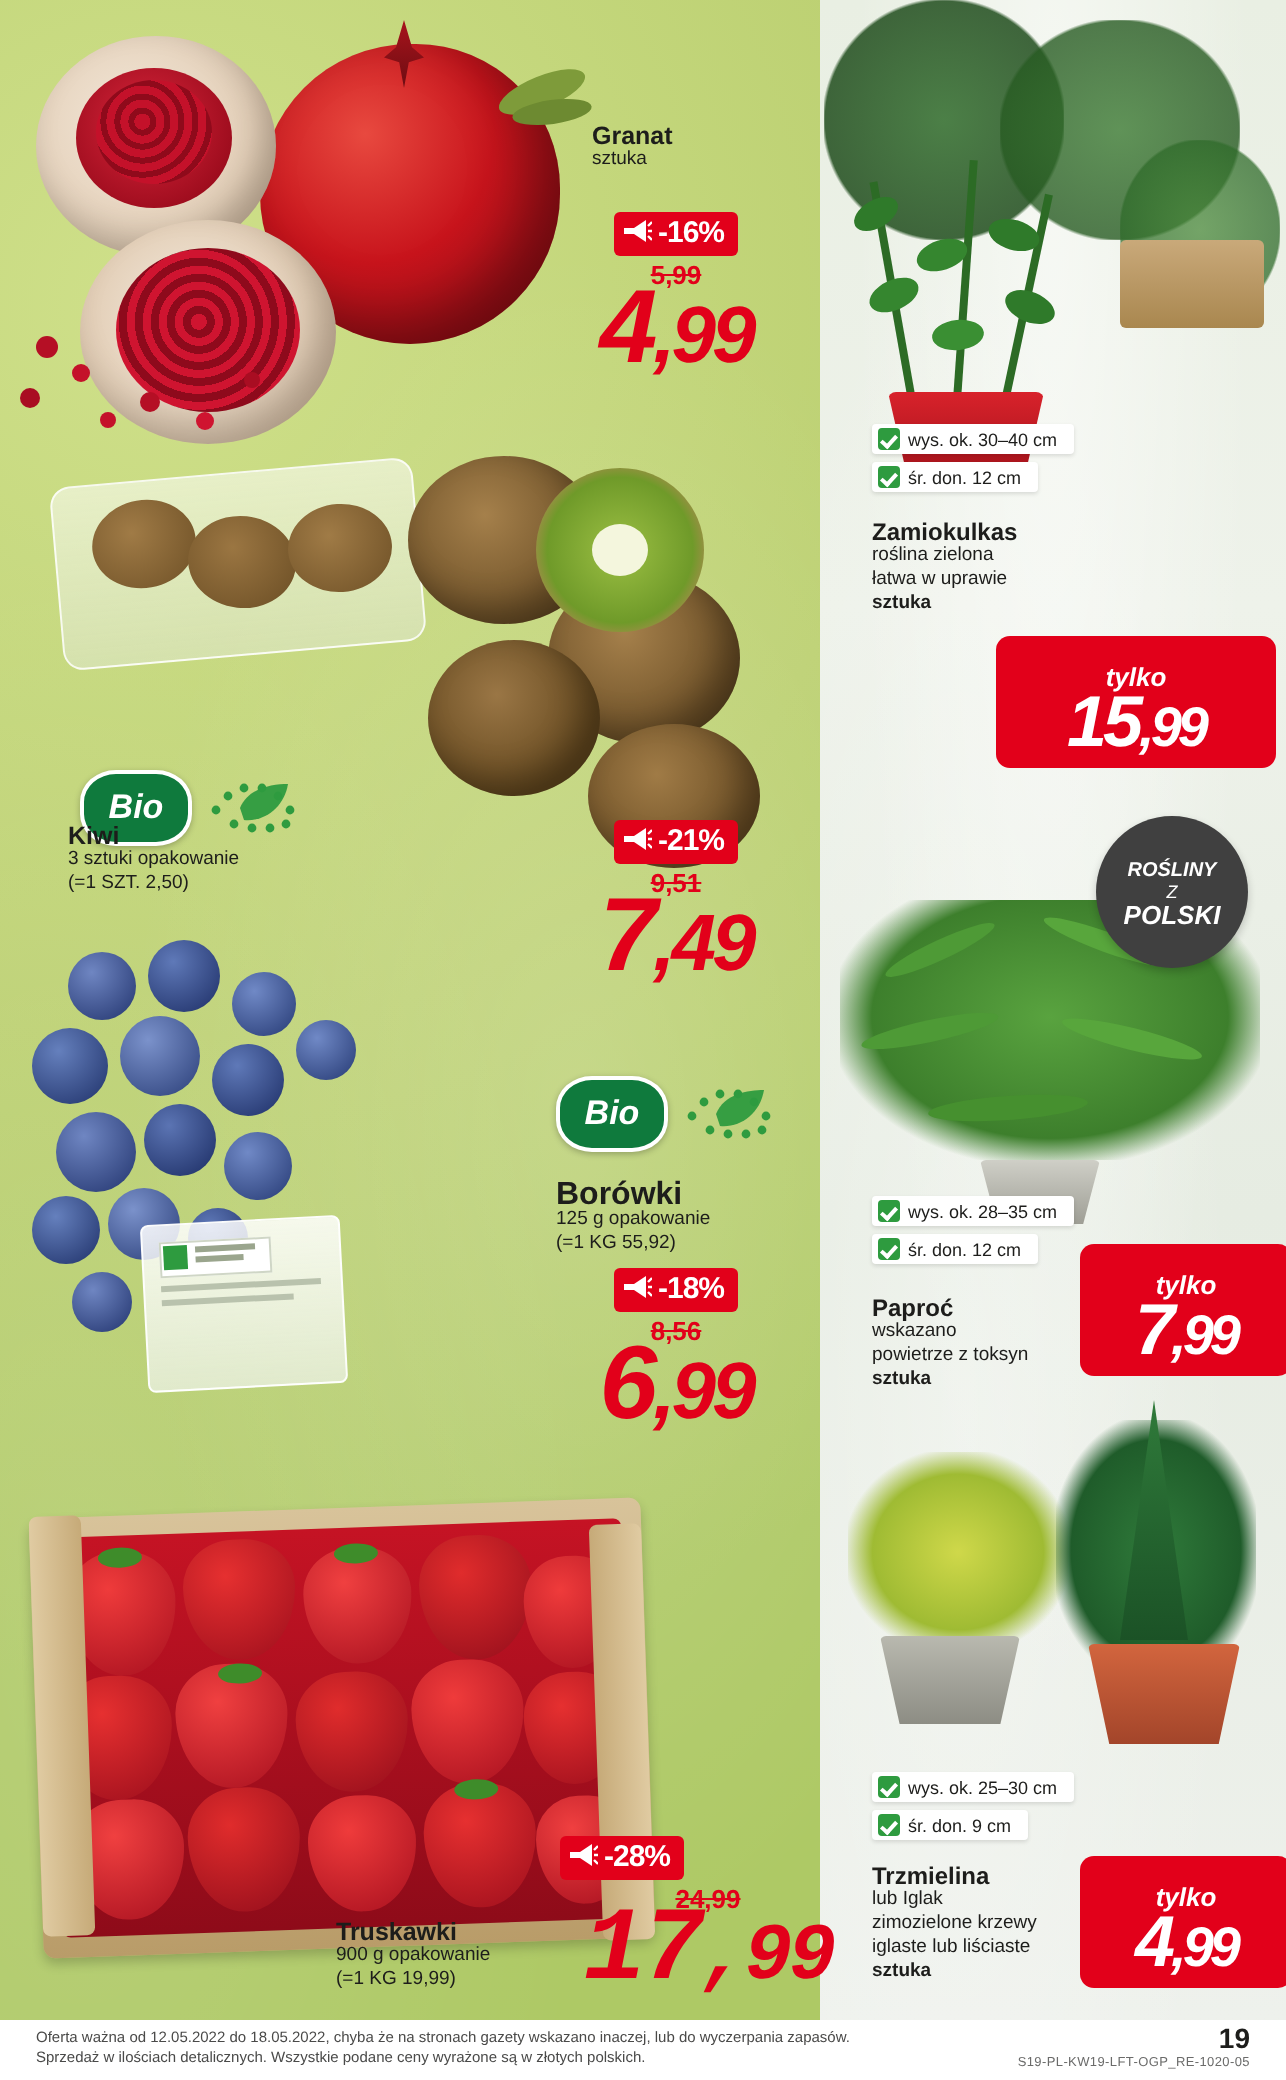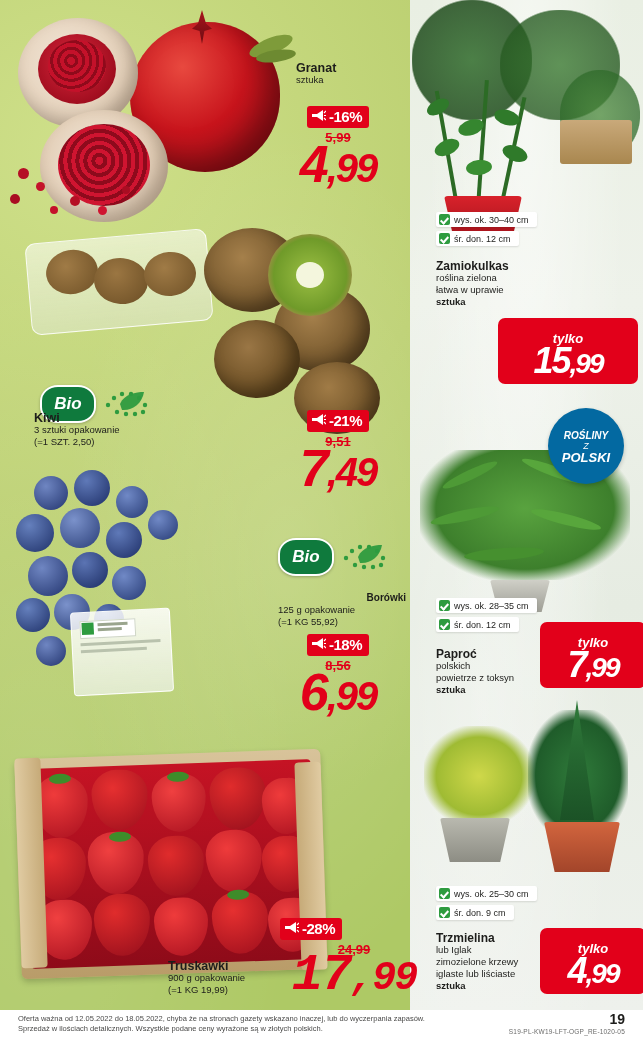--- a/index.html
+++ b/index.html
@@ -89,21 +89,21 @@
     position:absolute;width:52px;height:34px;background:#0f7a3d;border-radius:18px/16px;
     color:#fff;display:flex;align-items:center;justify-content:center;
     font-style:italic;font-weight:bold;font-size:17px;border:2px solid #fff;
     box-shadow:0 1px 3px rgba(0,0,0,.25);
   }
   .eu-leaf{position:absolute;width:58px;height:34px;}
 
   
   .stamp{
     position:absolute;width:76px;height:76px;border-radius:50%;
-    background:#0369a1;color:#fff;display:flex;flex-direction:column;
+    background:#404040;color:#fff;display:flex;flex-direction:column;
     align-items:center;justify-content:center;text-align:center;line-height:11px;
     box-shadow:0 2px 4px rgba(0,0,0,.2);
   }
   .stamp .l1{font-size:10px;font-weight:bold;font-style:italic;}
   .stamp .l2{font-size:9px;font-style:italic;}
   .stamp .l3{font-size:13px;font-weight:bold;font-style:italic;}
 
   
   .foot-left{position:absolute;left:18px;top:1014px;width:430px;font-size:7.5px;color:#4a4a49;line-height:10px;}
   .foot-page{position:absolute;right:18px;top:1011px;font-size:14px;font-weight:bold;color:#1d1d1b;text-align:right;}
@@ -328,21 +328,21 @@
         <span>-21%</span>
       </span>
     </div>
     <div class="oldprice">9,51</div>
     <div class="bigprice" style="text-align:center;margin-top:-2px;">
       <span class="d">7</span><span class="c">,49</span>
     </div>
   </div>
 
   <div class="abs" style="left:278px;top:592px;width:128px;">
-    <div class="txt bold" style="font-size:10px;text-align:right;">Borówki</div>
+    <div class="txt bold" style="font-size:16px;">Borówki</div>
     <div class="txt">125 g opakowanie</div>
     <div class="txt">(=1 KG 55,92)</div>
   </div>
   <div class="pricebox" style="left:272px;top:634px;width:132px;">
     <div style="text-align:center;">
       <span class="megaphone">
         <svg class="mg" viewBox="0 0 15 13">
           <path d="M1 5 L6 5 L12 1 L12 12 L6 8 L1 8 Z" fill="#fff"></path>
           <path d="M13 4 L15 2 M13 6.5 L15.4 6.5 M13 9 L15 11" stroke="#fff" stroke-width="1.2" fill="none"></path>
         </svg>
@@ -404,21 +404,21 @@
   <div class="checkline" style="left:436px;top:598px;">
     <span class="chk"></span>
     <span>wys. ok. 28–35 cm</span>
   </div>
   <div class="checkline" style="left:436px;top:617px;">
     <span class="chk"></span>
     <span>śr. don. 12 cm</span>
   </div>
   <div class="abs" style="left:436px;top:648px;width:120px;">
     <div class="txt bold" style="font-size:12px;">Paproć</div>
-    <div class="txt">polskich</div>
+    <div class="txt">wskazano</div>
     <div class="txt">powietrze z toksyn</div>
     <div class="txt bold">sztuka</div>
   </div>
   <div class="tylko-badge" style="left:540px;top:622px;width:86px;">
     <div class="t">tylko</div>
     <div class="p"><span>7</span><span class="c">,99</span></div>
   </div>
 
   <div class="checkline" style="left:436px;top:886px;">
     <span class="chk"></span>

